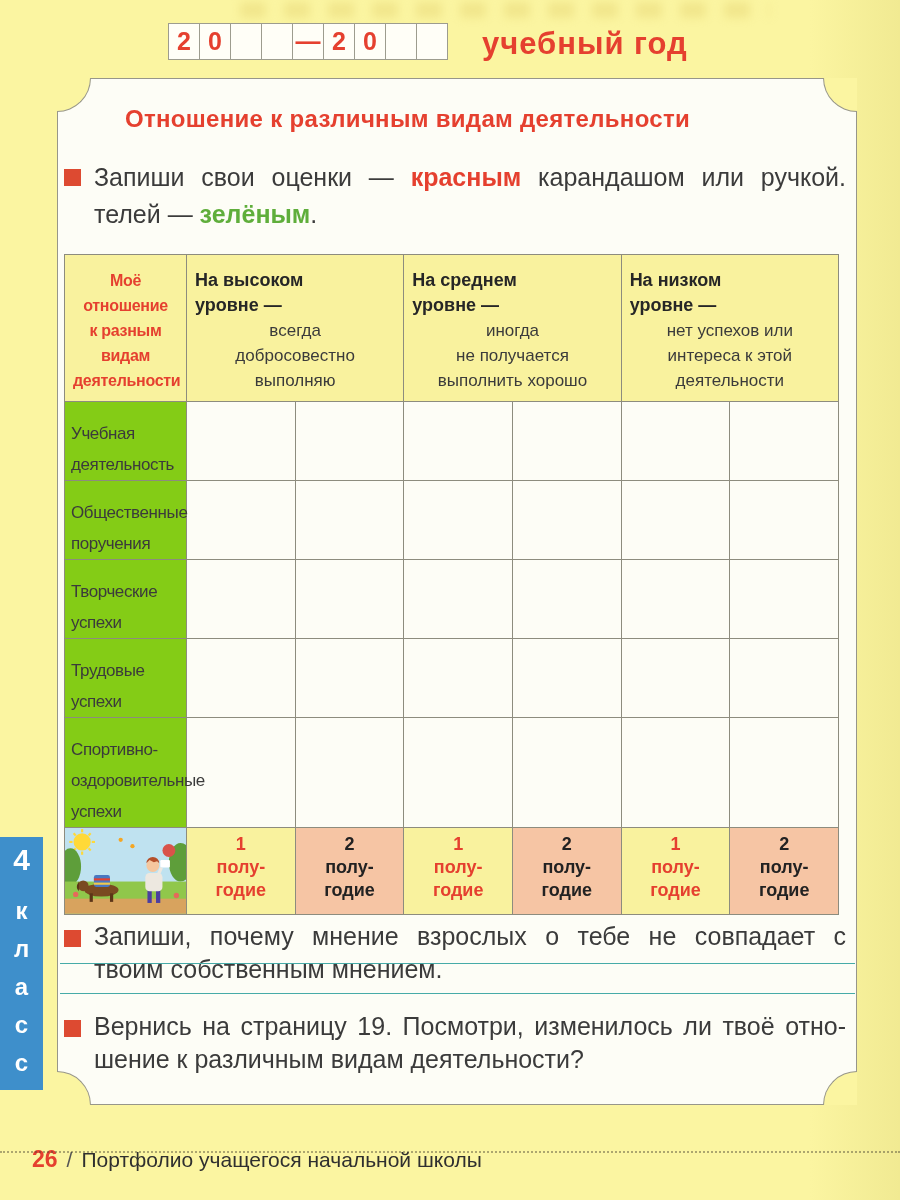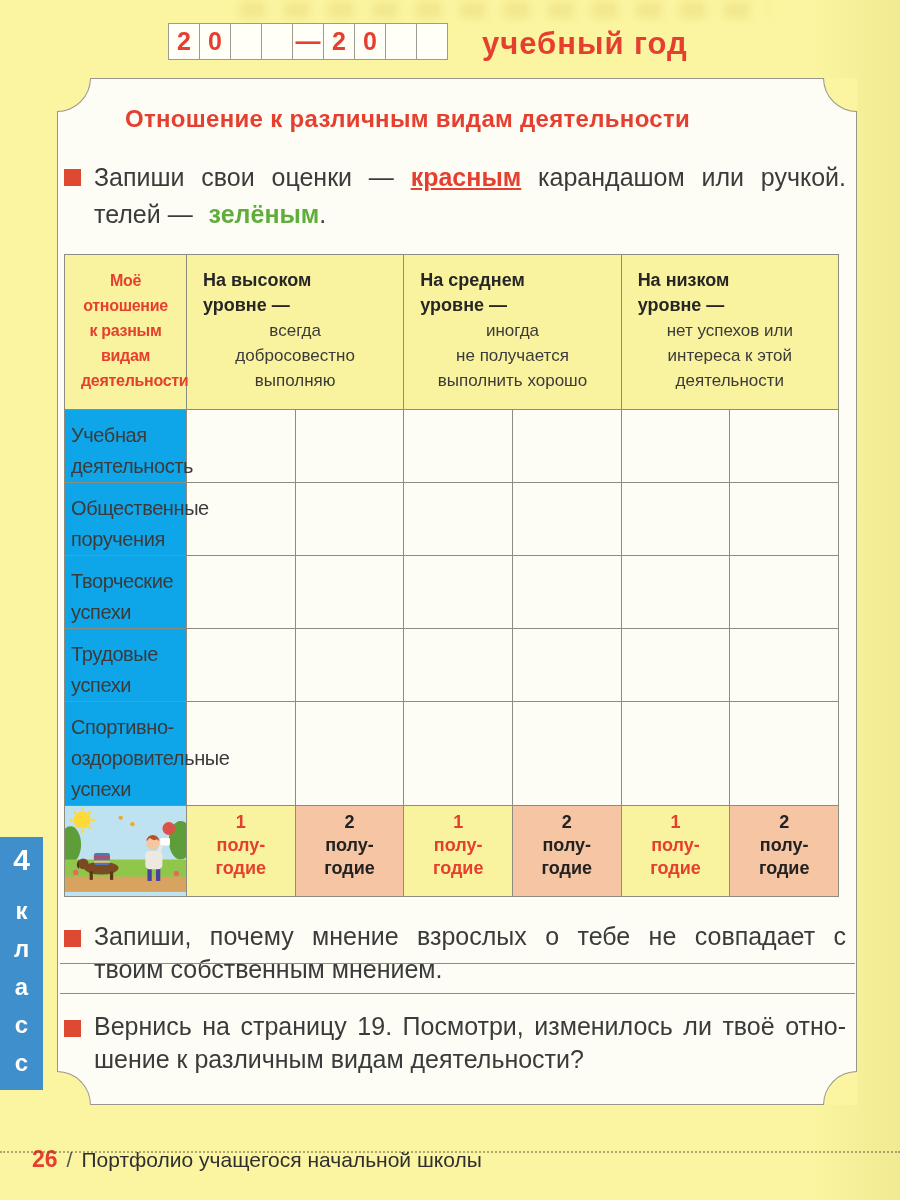--- a/index.html
+++ b/index.html
@@ -43,39 +43,39 @@
   .notch.bl { left: -1px; bottom: -1px;  border-top-right-radius: 100%;  border-width: 1px 1px 0 0; }
   .notch.br { right: -1px; bottom: -1px; border-top-left-radius: 100%;   border-width: 1px 0 0 1px; }
 
   .card-title { position: absolute; left: 67px; top: 26px; font-weight: bold; font-size: 24px; color: #E5402F; letter-spacing: .3px; }
 
   .bullet-para { position: absolute; left: 6px; width: 782px; display: flex; gap: 13px; }
   .bullet { flex: 0 0 17px; height: 17px; background: #DD4A31; margin-top: 10px; }
   .para-text { flex: 1; font-size: 25px; line-height: 37px; color: #3B3B3B; }
   .para-text.tight { line-height: 33px; }
   .line.j { text-align: justify; text-align-last: justify; }
-  .w-red   { color: #E5402F; font-weight: bold; text-decoration: underline; }
+  .w-red   { color: #E5402F; font-weight: bold; }
   .w-blue  { color: #2FA8DF; font-weight: bold; }
-  .w-green { color: #5FAE3B; font-weight: bold; margin-left: 9px; }
+  .w-green { color: #5FAE3B; font-weight: bold; }
   .intro { top: 80px; }
   .p2 { top: 841px; justify-content: space-between; }
   .p3 { top: 931px; }
 
   
   table.grid { position: absolute; left: 6px; top: 175px; width: 775px; border-collapse: collapse; table-layout: fixed; }
   col.c0 { width: 122px; }
-  .grid th, .grid td { border: 1px solid #8D8C7E; padding: 16px; vertical-align: top; }
+  .grid th, .grid td { border: 1px solid #8D8C7E; padding: 8px; vertical-align: top; }
   .head-row th { background: #F9F29E; height: 136px; }
   th.corner { color: #E5402F; font-weight: bold; font-size: 16px; line-height: 25px; padding-top: 13px; text-align: center; letter-spacing: -0.3px; }
   th.lvl { padding-top: 13px; }
   .lvl .t { display: block; text-align: left; font-weight: bold; font-size: 18px; line-height: 25px; color: #262626; }
   .lvl .d { display: block; text-align: center; font-weight: normal; font-size: 17px; line-height: 25px; color: #3B3B3B; }
   tr.body-row { height: 73px; }
   tr.body-row.tall { height: 103px; }
-  td.rowlab { background: #0ea5e9; font-size: 20px; letter-spacing: -0.4px; color: #3B3B3B; line-height: 31px; padding: 10px 3px 0 6px; }
+  td.rowlab { background: #84cc16; font-size: 17px; letter-spacing: -0.4px; color: #3B3B3B; line-height: 31px; padding: 16px 3px 0 6px; }
   td.blank { background: #FDFDF6; }
   tr.sem-row { height: 82px; }
   td.sem { text-align: center; font-weight: bold; font-size: 18px; line-height: 23px; padding-top: 5px; }
   td.sem span { display: block; }
   td.sem.y { background: #F9F29E; color: #E5402F; }
   td.sem.p { background: #F6C5A4; color: #222222; }
   td.pic { padding: 0; background: #BFE2F0; }
   td.pic svg { display: block; width: 100%; height: 100%; }
 
   .answer-line { position: absolute; left: 2px; width: 795px; border-top: 1px solid #46ABA8; }

